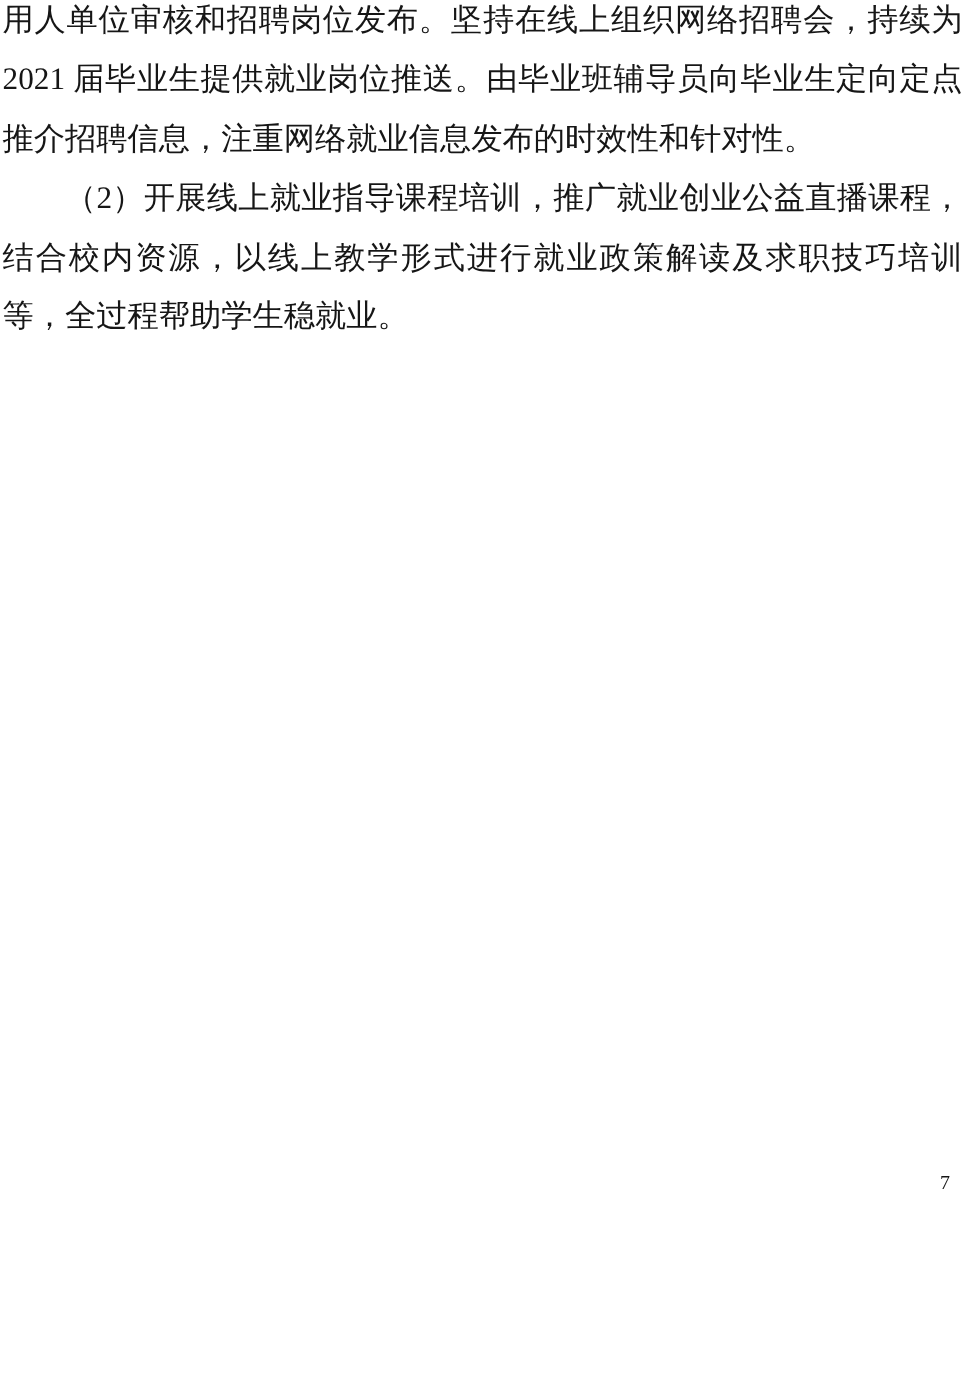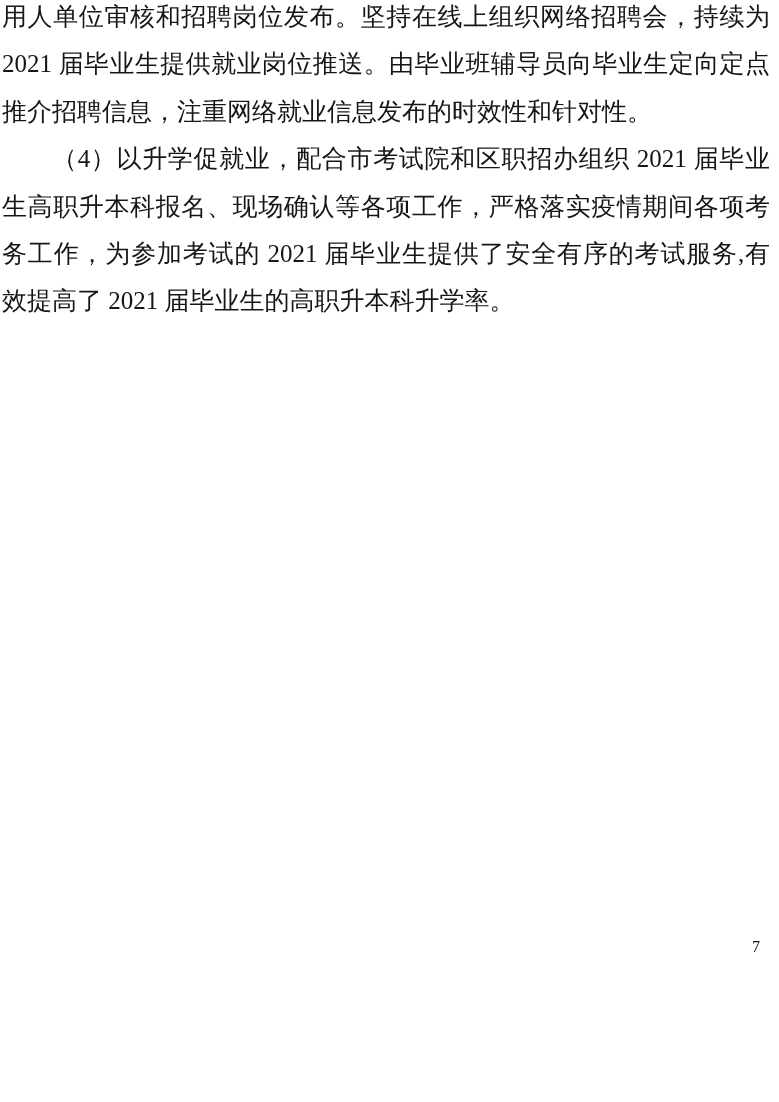--- a/index.html
+++ b/index.html
@@ -43,16 +43,16 @@
     line-height: 1;
     color: #161616;
   }
 </style>
 </head>
 <body>
 
 <div class="page">
   <div class="body-text">
     <p class="no-indent">用人单位审核和招聘岗位发布。坚持在线上组织网络招聘会，持续为 2021 届毕业生提供就业岗位推送。由毕业班辅导员向毕业生定向定点推介招聘信息，注重网络就业信息发布的时效性和针对性。</p>
-    <p>（4）以升学促就业，配合市考试院和区职招办组织 2021 届毕业生高职升本科报名、现场确认等各项工作，严格落实疫情期间各项考务工作，为参加考试的 2021 届毕业生提供了安全有序的考试服务,有效提高了 2021 届毕业生的高职升本科升学率。</p>
+    <p>（2）开展线上就业指导课程培训，推广就业创业公益直播课程，结合校内资源，以线上教学形式进行就业政策解读及求职技巧培训等，全过程帮助学生稳就业。</p>
   </div>
   <div class="page-number">7</div>
 </div>
 
 </body></html>

